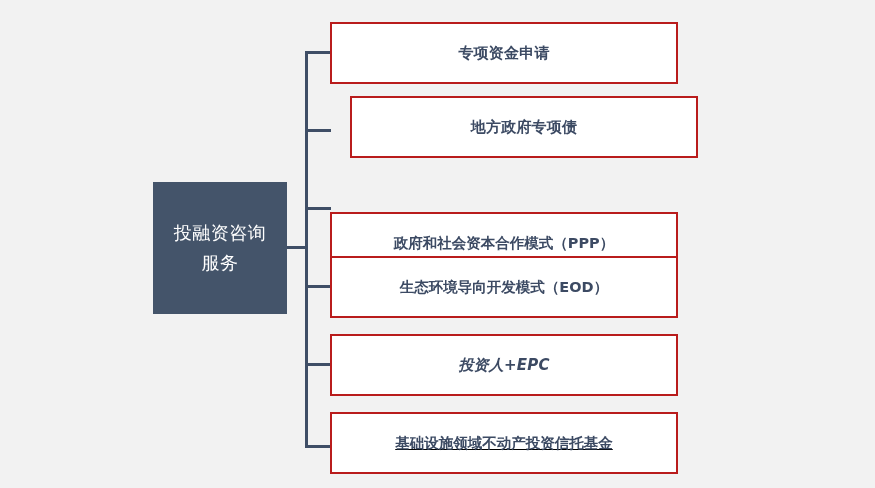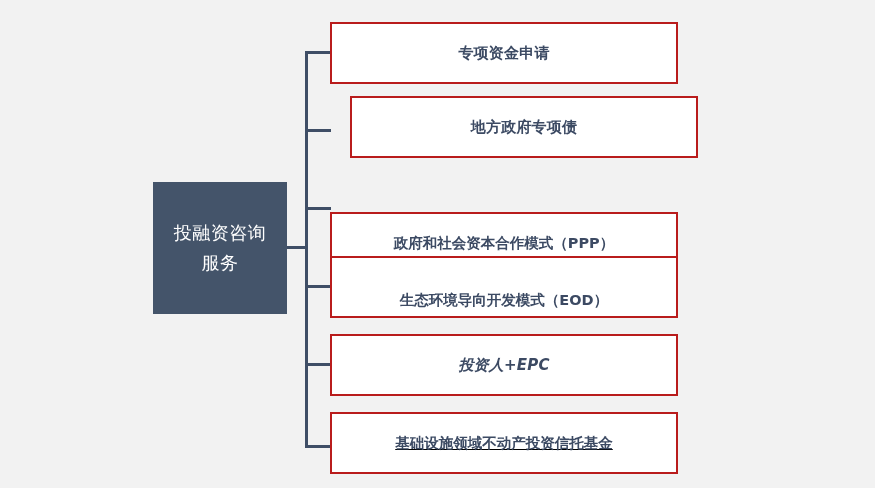--- a/index.html
+++ b/index.html
@@ -68,21 +68,21 @@
     white-space: nowrap;
   }
   .branch-box.long .branch-label {
     font-size: 14.5px;
     letter-spacing: 0;
   }
 
   .box-1 { top: 22px; }
   .box-2 { top: 96px; margin-left: 20px; }
   .box-3 { top: 178px; margin-top: 34px; }
-  .box-4 { top: 256px; align-items: flex-end; }
+  .box-4 { top: 256px; }
   .box-5 { top: 334px; font-style: italic; }
   .box-6 { top: 412px; text-decoration: underline; }
 
   
   .connector {
     position: absolute;
     background: #3f4e66;
   }
   
   .trunk {

